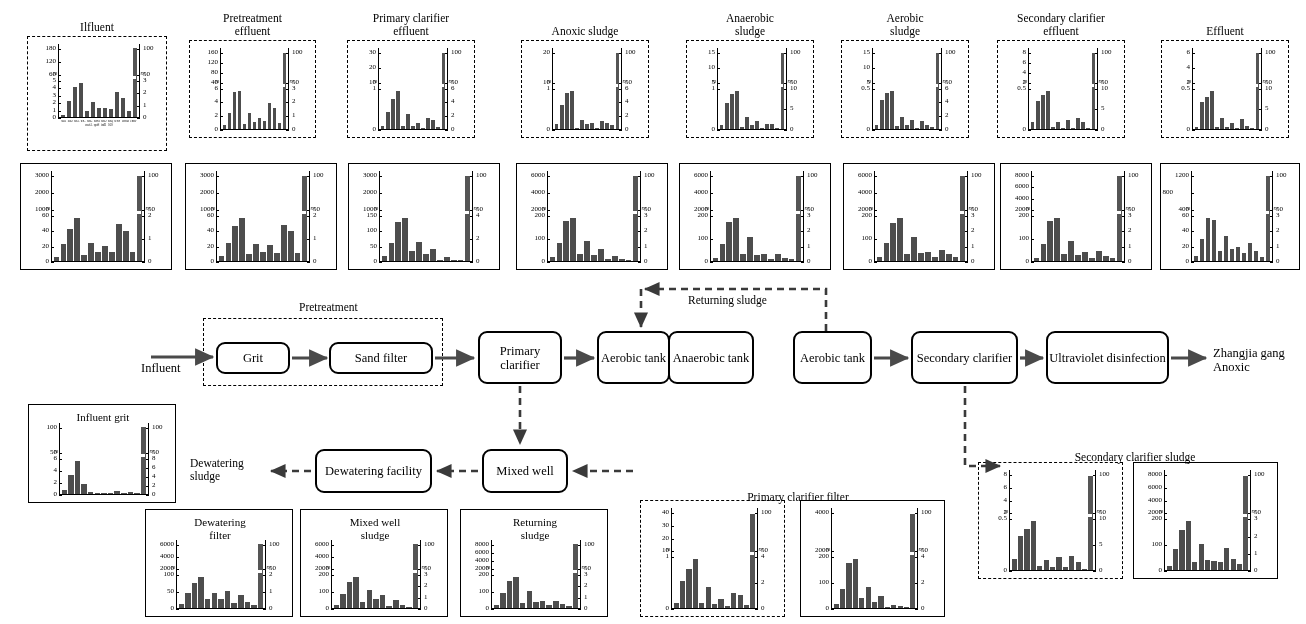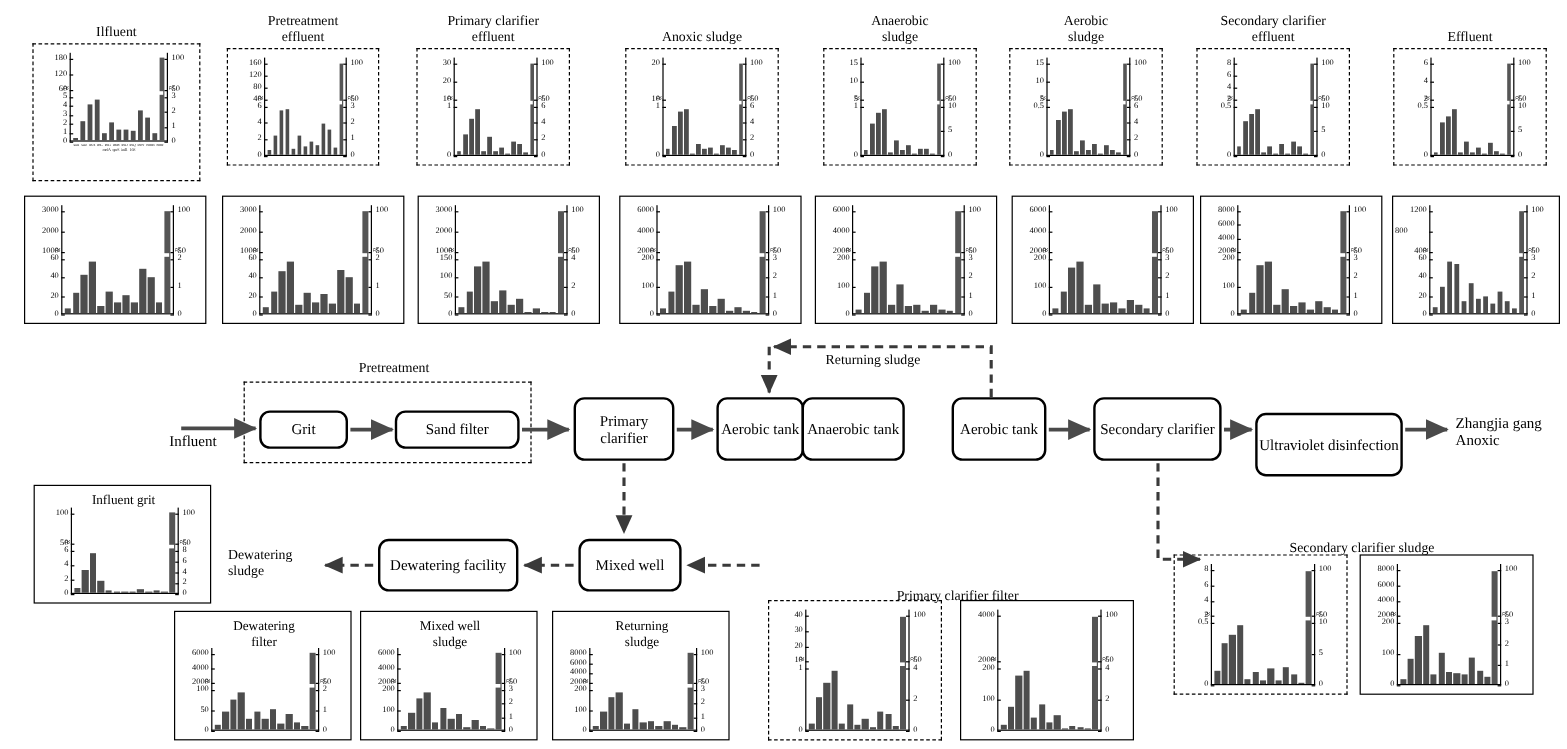--- a/index.html
+++ b/index.html
@@ -1248,21 +1248,21 @@
 
 <div class="flowtext" style="left:141px;top:361px;">Influent</div>
 
 <div class="node" style="left:216px;top:342px;width:74px;height:32px;">Grit</div>
 <div class="node" style="left:329px;top:342px;width:104px;height:32px;">Sand filter</div>
 <div class="node" style="left:478px;top:331px;width:84px;height:53px;">Primary clarifier</div>
 <div class="node" style="left:597px;top:331px;width:73px;height:53px;">Aerobic tank</div>
 <div class="node" style="left:668px;top:331px;width:86px;height:53px;">Anaerobic tank</div>
 <div class="node" style="left:793px;top:331px;width:79px;height:53px;">Aerobic tank</div>
 <div class="node" style="left:911px;top:331px;width:107px;height:53px;">Secondary clarifier</div>
-<div class="node" style="left:1046px;top:344px;width:123px;height:53px;">Ultraviolet disinfection</div>
+<div class="node" style="left:1046px;top:331px;width:123px;height:53px;">Ultraviolet disinfection</div>
 <div class="flowtext" style="left:1213px;top:346px;width:86px;">Zhangjia gang Anoxic</div>
 
 <div class="node" style="left:482px;top:449px;width:86px;height:44px;">Mixed well</div>
 <div class="node" style="left:315px;top:449px;width:117px;height:44px;">Dewatering facility</div>
 <div class="dlabel" style="left:190px;top:457px;width:74px;text-align:left;">Dewatering sludge</div>
 <div class="dlabel" style="left:688px;top:294px;">Returning sludge</div>
 
 <div class="ctitle" style="left:638px;top:491px;width:320px;">Primary clarifier filter</div>
 <div class="ctitle" style="left:975px;top:451px;width:320px;">Secondary clarifier sludge</div>
 

